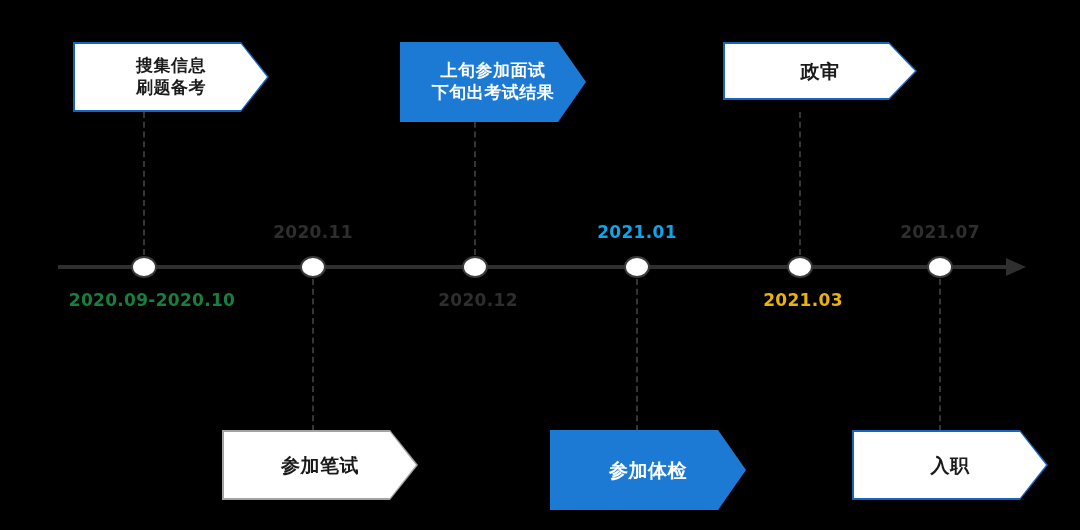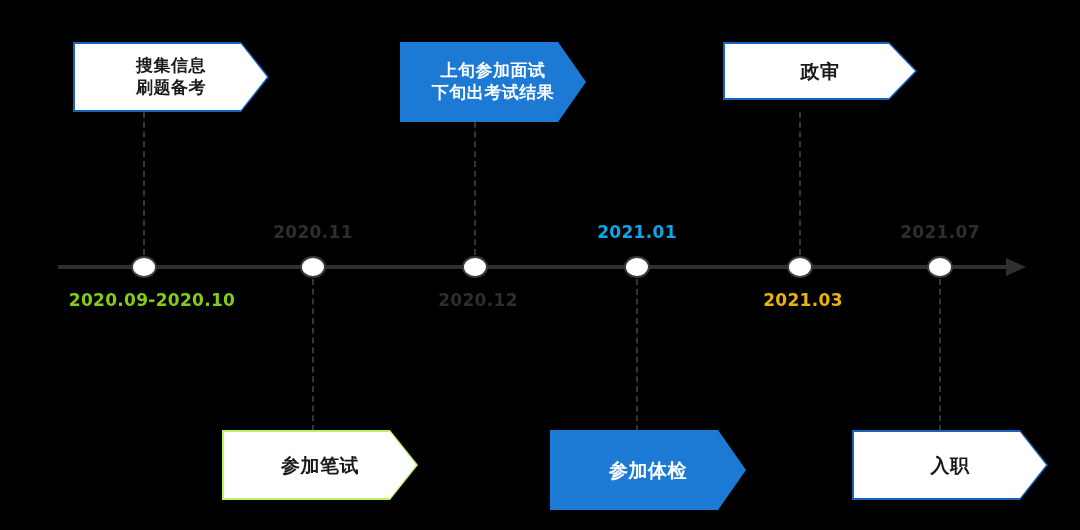--- a/index.html
+++ b/index.html
@@ -53,21 +53,21 @@
     position: absolute;
     left: 2px; top: 2px; right: 2px; bottom: 2px;
     background: #ffffff;
     -webkit-clip-path: polygon(0 0, calc(100% - 26px) 0, 100% 50%, calc(100% - 26px) 100%, 0 100%);
     clip-path: polygon(0 0, calc(100% - 26px) 0, 100% 50%, calc(100% - 26px) 100%, 0 100%);
   }
   .chevron.outlined .chevron-inner {
     color: #1a1a1a;
   }
   .chevron.outlined.accent-light {
-    background: #bef264;
+    background: #a3a3a3;
   }
   
   .chevron.filled {
     background: #1c7ad4;
   }
   .chevron.filled .chevron-inner {
     color: #ffffff;
   }
 
   
@@ -128,21 +128,21 @@
       <div class="node-dot" style="left: 475px; top: 267px;"></div>
       <div class="node-dot" style="left: 637px; top: 267px;"></div>
       <div class="node-dot" style="left: 800px; top: 267px;"></div>
       <div class="node-dot" style="left: 940px; top: 267px;"></div>
     </div>
 
   <div id="date-labels">
       <div class="date-label" style="left: 313px; top: 222px; color: rgb(46, 46, 46);">2020.11</div>
       <div class="date-label" style="left: 637px; top: 222px; color: #0ea5e9;">2021.01</div>
       <div class="date-label" style="left: 940px; top: 222px; color: rgb(46, 46, 46);">2021.07</div>
-      <div class="date-label" style="left: 152px; top: 290px; color: #84cc16;">2020.09-2020.10</div>
+      <div class="date-label" style="left: 152px; top: 290px; color: #15803d;">2020.09-2020.10</div>
       <div class="date-label" style="left: 478px; top: 290px; color: rgb(46, 46, 46);">2020.12</div>
       <div class="date-label" style="left: 803px; top: 290px; color: #eab308;">2021.03</div>
     </div>
 
   <div id="callouts">
       <div class="chevron outlined" style="left: 73px; top: 42px; width: 196px; height: 70px; font-size: 17px;">
         <div class="fill"></div>
         <div class="chevron-inner">搜集信息
 刷题备考</div>
       </div>

